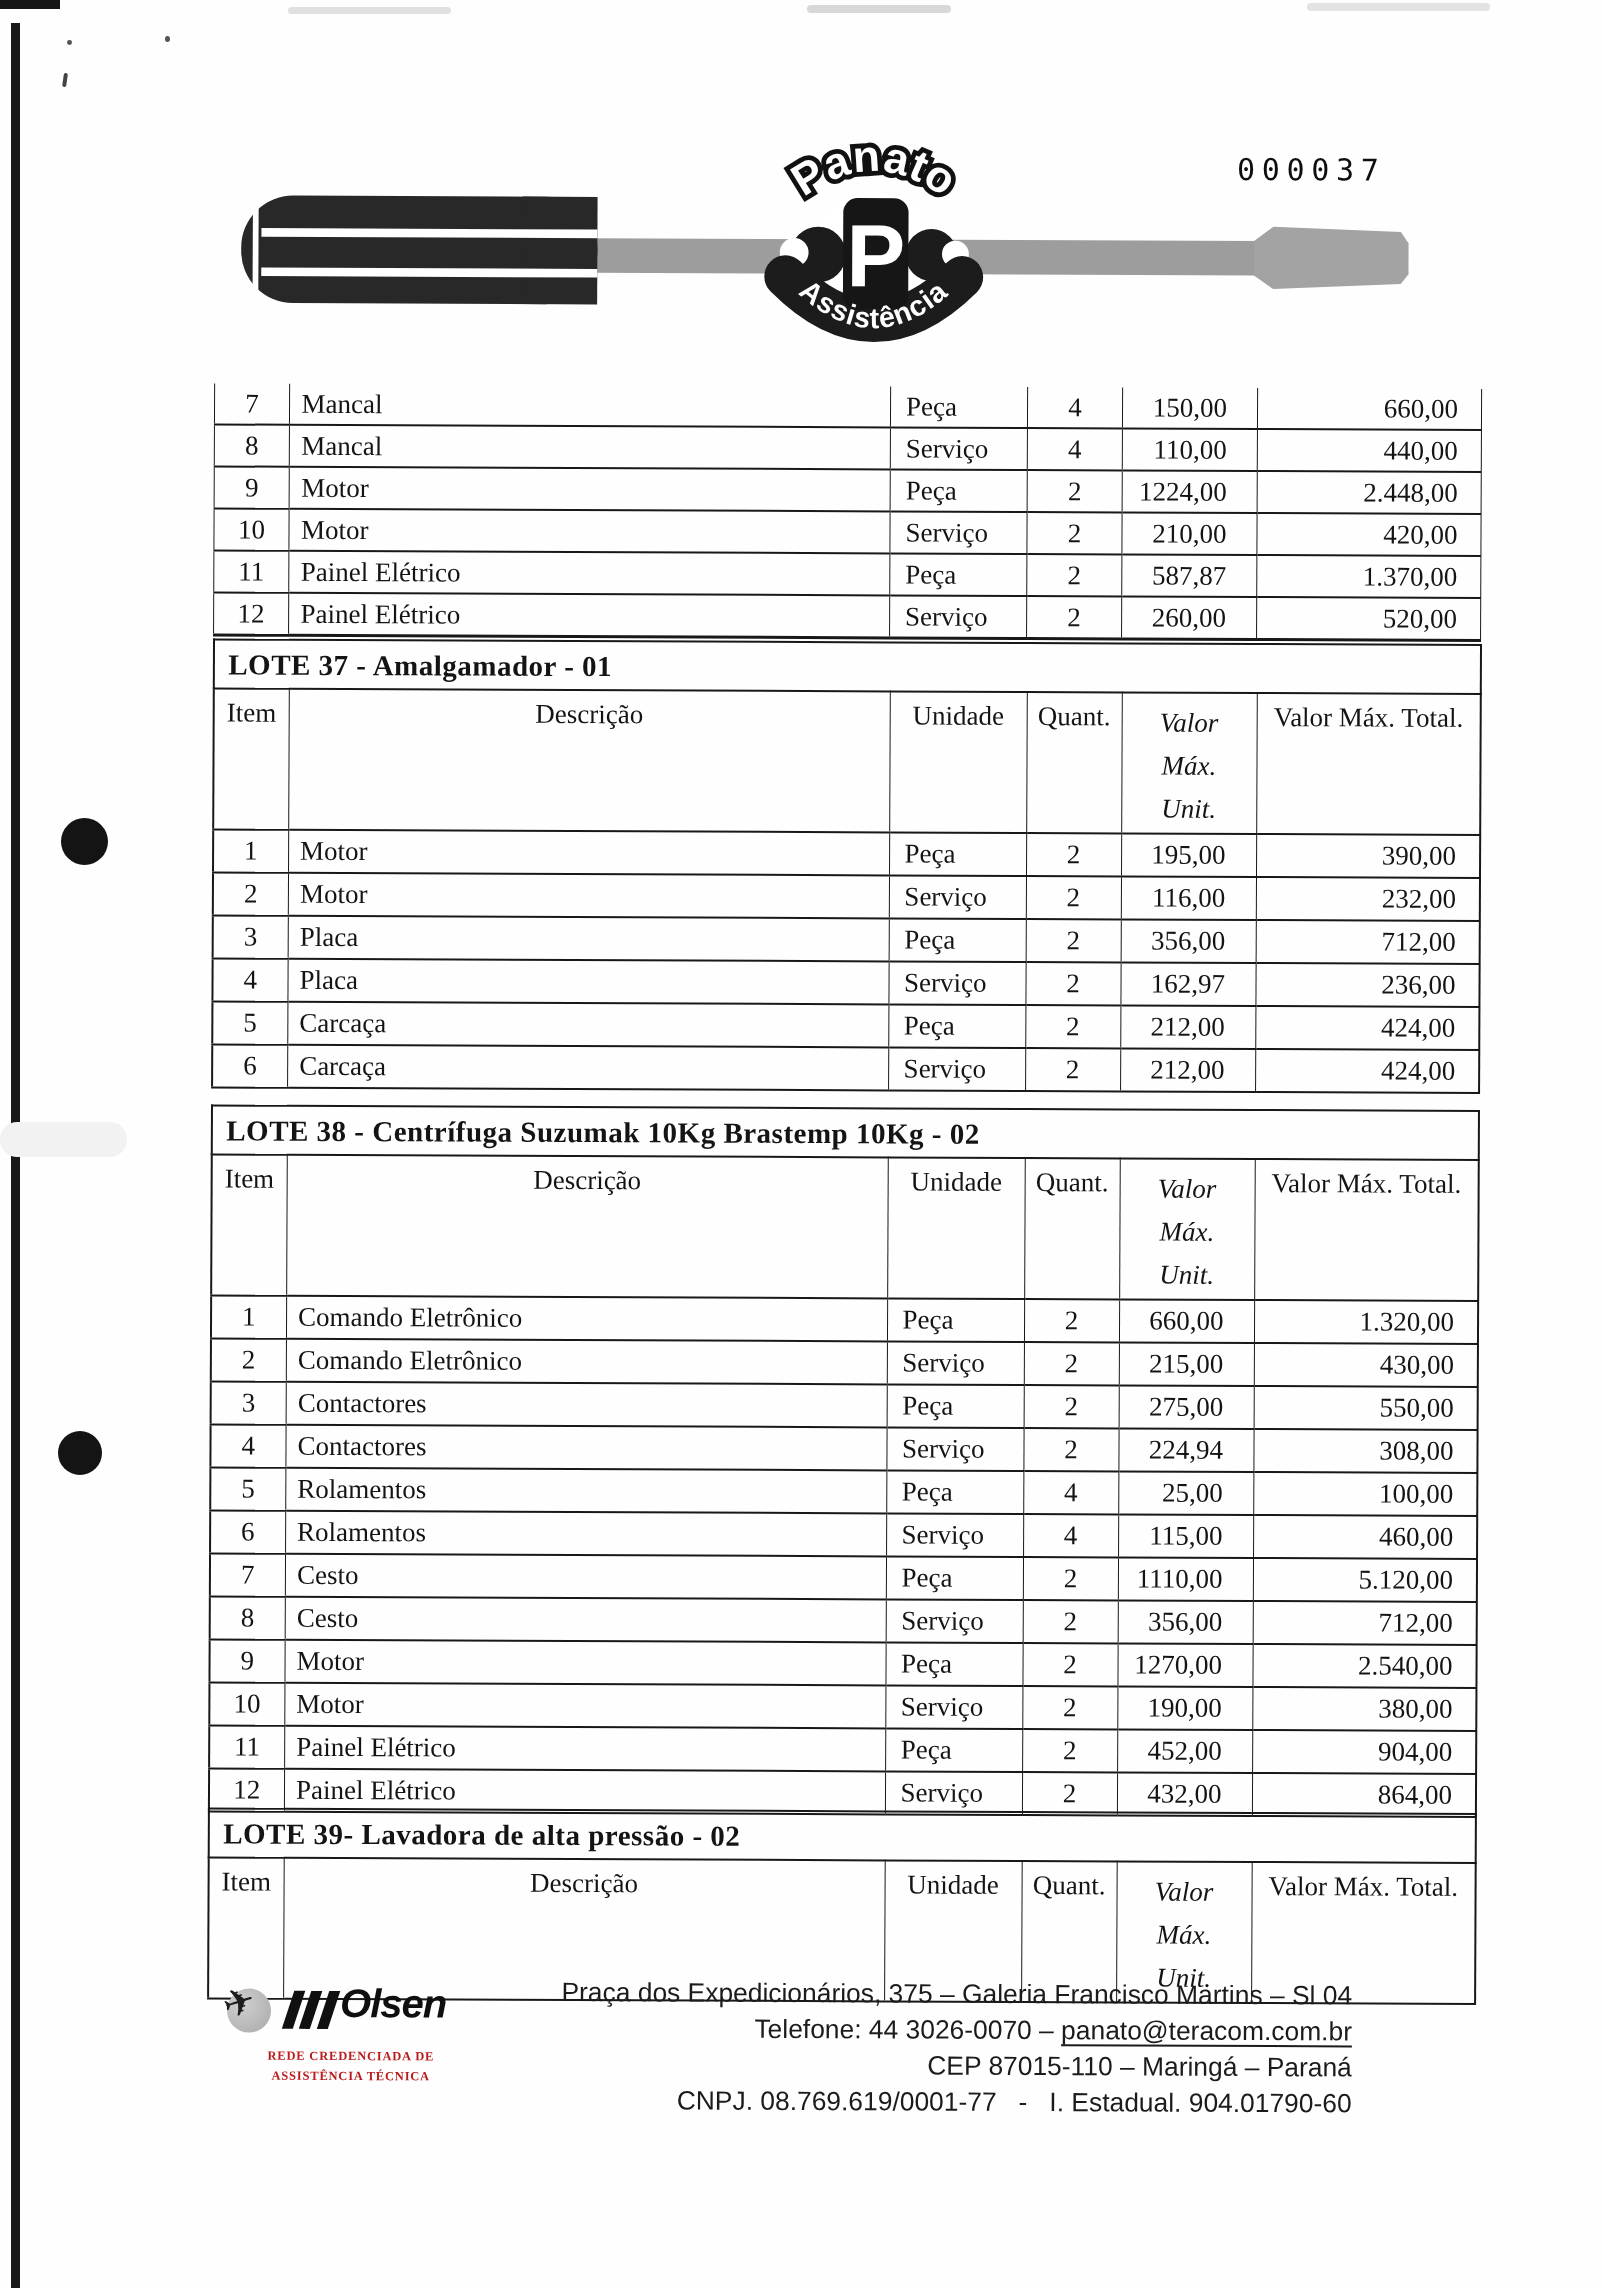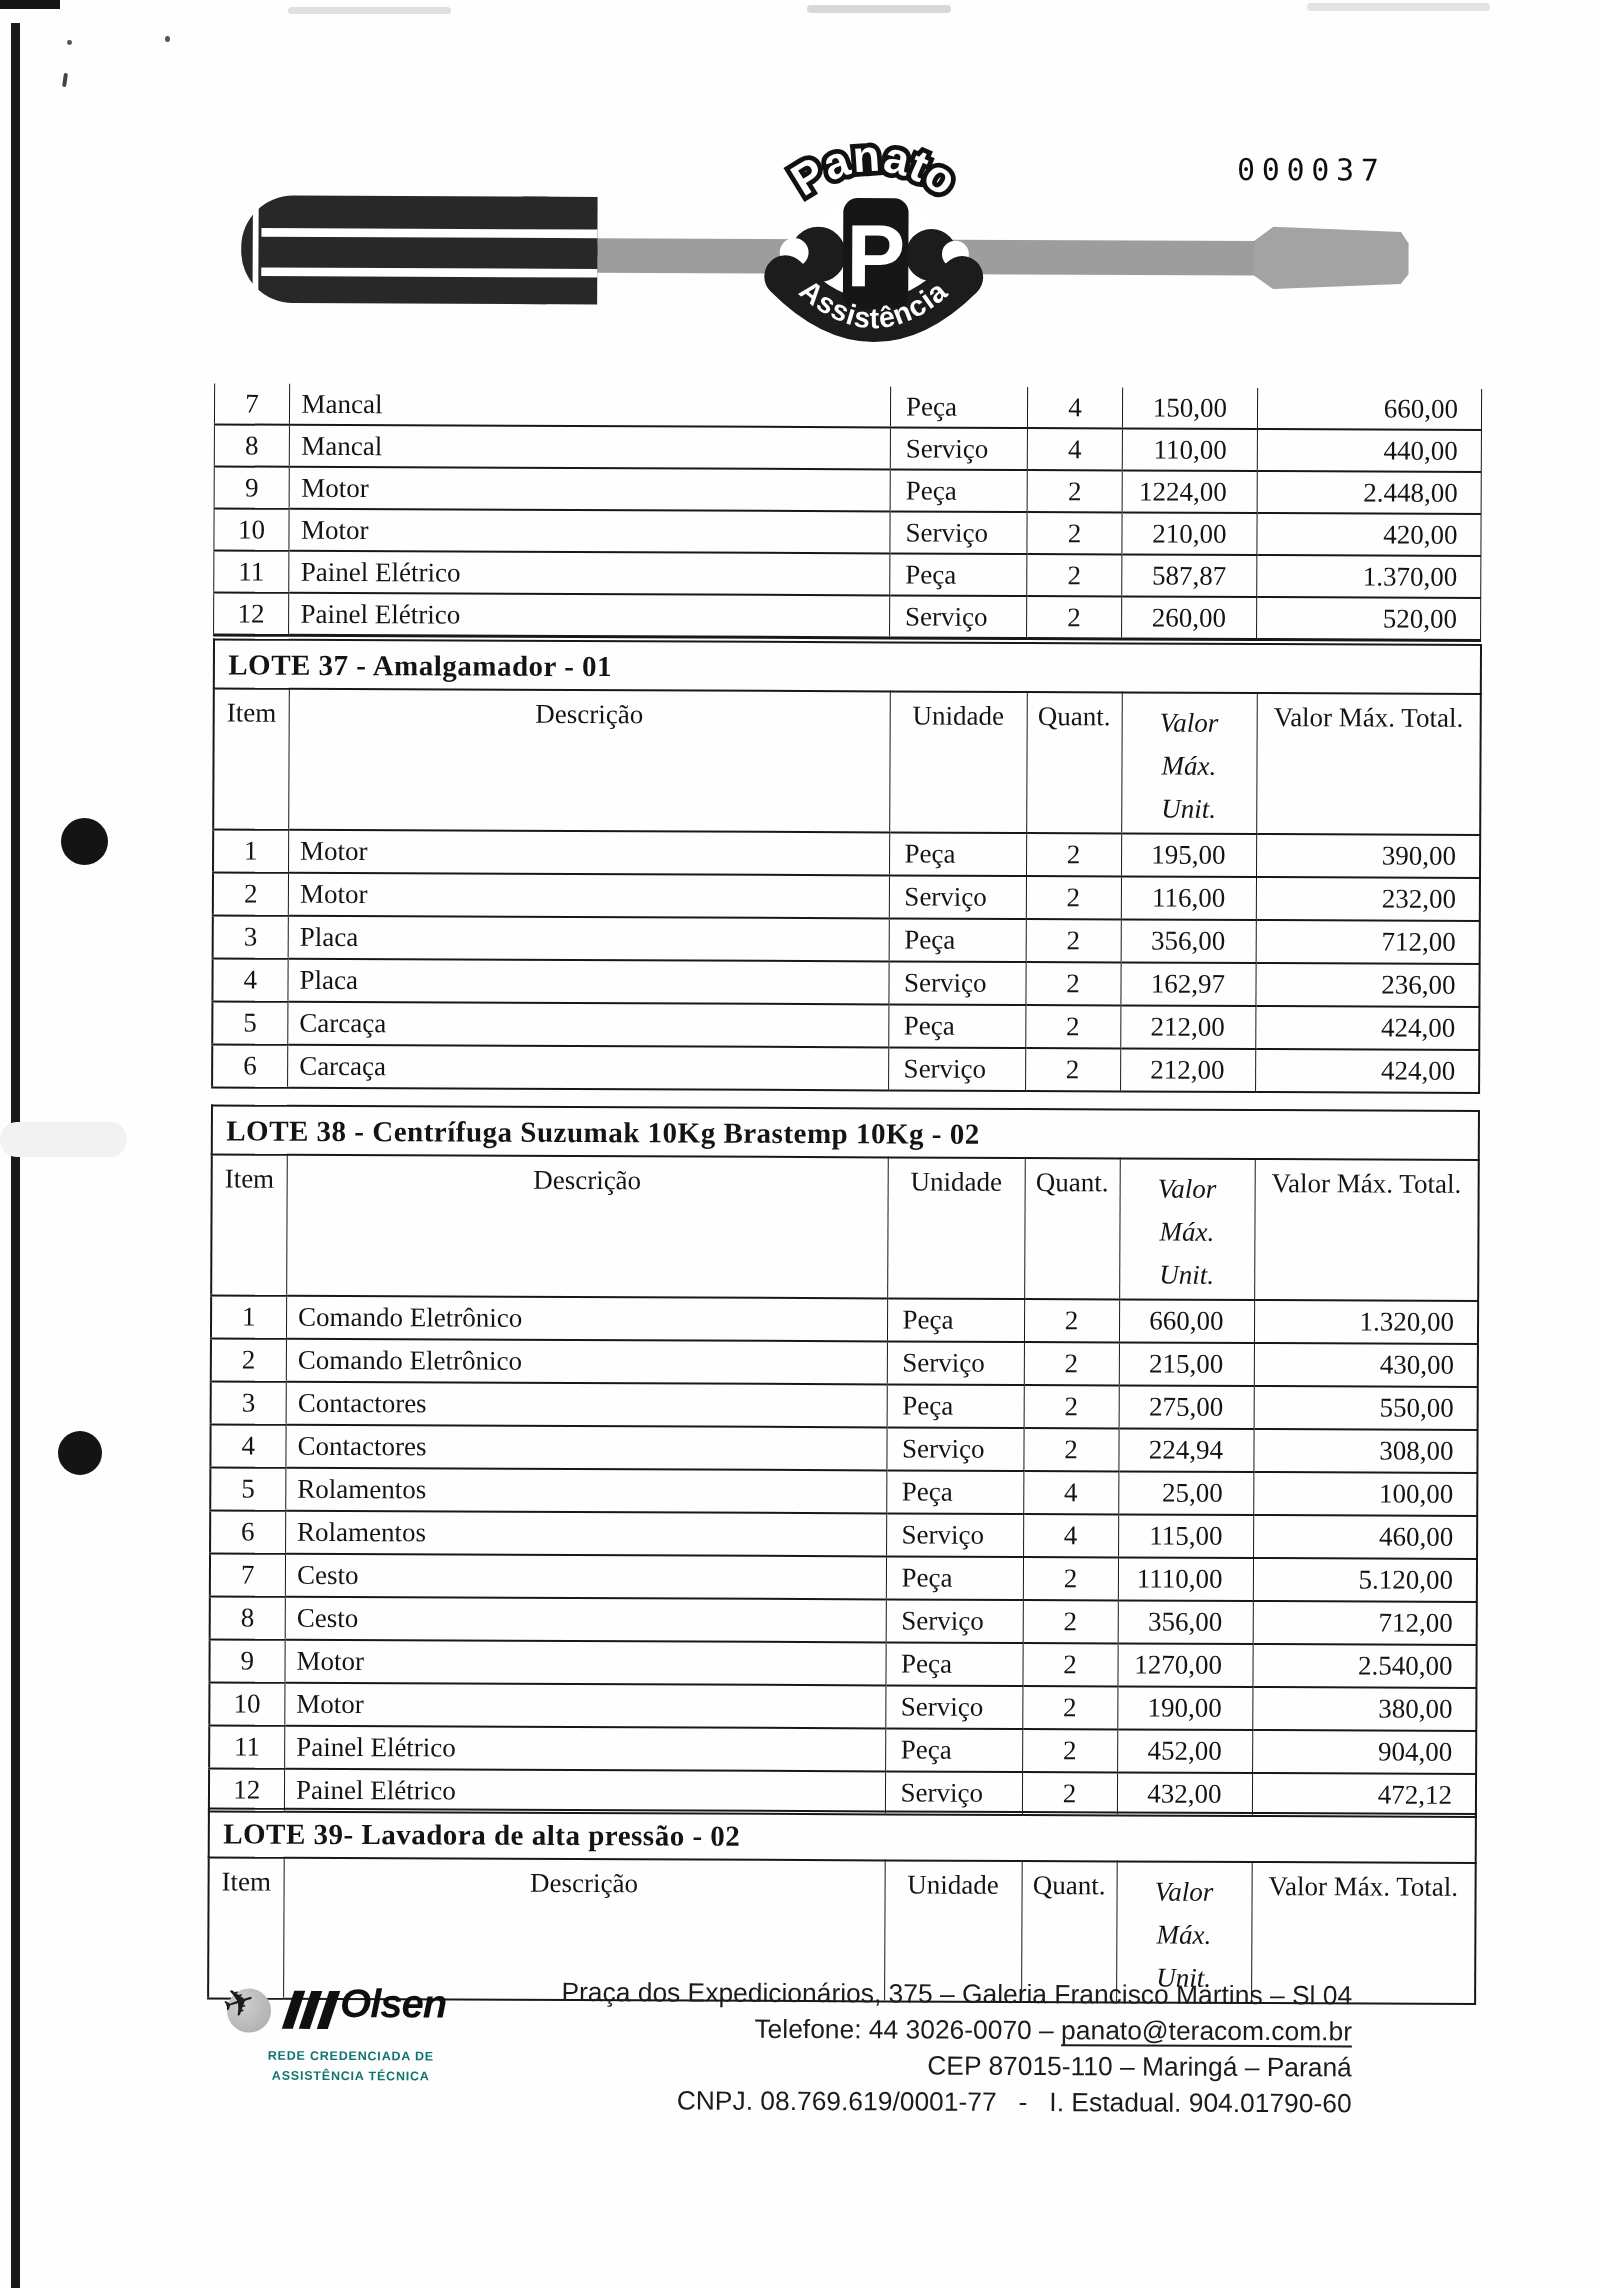--- a/index.html
+++ b/index.html
@@ -77,22 +77,22 @@
   }
   .plane{position:absolute;left:-3.8px;top:-7.7px;font-size:38px;color:#1d1d1d;transform:rotate(-18deg);font-family:"DejaVu Sans",sans-serif;}
   .bars{position:absolute;left:65px;top:11.5px;display:flex;gap:6.7px;}
   .bars i{display:block;width:10.6px;height:38px;background:#101010;transform:skewX(-18deg);}
   .olsen-name{
     position:absolute;left:117px;top:1.9px;font-family:"Liberation Sans",sans-serif;
     font-style:italic;font-weight:bold;font-size:40px;color:#0f0f0f;letter-spacing:-1px;
   }
   .taglines{
     position:absolute;left:27px;top:67px;width:202px;text-align:center;
-    font-family:Liberation Sans, sans-serif;font-weight:bold;font-size:12.5px;
-    letter-spacing:0.8px;color:#0f766e;line-height:1.6;
+    font-family:Liberation Serif, serif;font-weight:bold;font-size:12.5px;
+    letter-spacing:0.8px;color:#b91c1c;line-height:1.6;
   }
   .addr{
     position:absolute;right:246px;top:1975px;text-align:right;
     font-family:"Liberation Sans",sans-serif;font-size:26.4px;line-height:36px;color:#1b1b1b;
   }
   .addr .email{text-decoration:underline;text-underline-offset:4.8px;text-decoration-thickness:1.9px;}
   .addr .cnpj{white-space:pre;}
 </style>
 </head>
 <body>
@@ -408,21 +408,21 @@
               <td class="c3">2</td>
               <td class="c4">452,00</td>
               <td class="c5">904,00</td>
             </tr>
             <tr>
               <td class="c0">12</td>
               <td class="c1">Painel Elétrico</td>
               <td class="c2">Serviço</td>
               <td class="c3">2</td>
               <td class="c4">432,00</td>
-              <td class="c5">472,12</td>
+              <td class="c5">864,00</td>
             </tr>
           </tbody>
       </table>
     </div>
 
     <div class="table-block lote lote39" style="top:1810px">
       <table>
         <colgroup>
             <col class="w0">
             <col class="w1">

